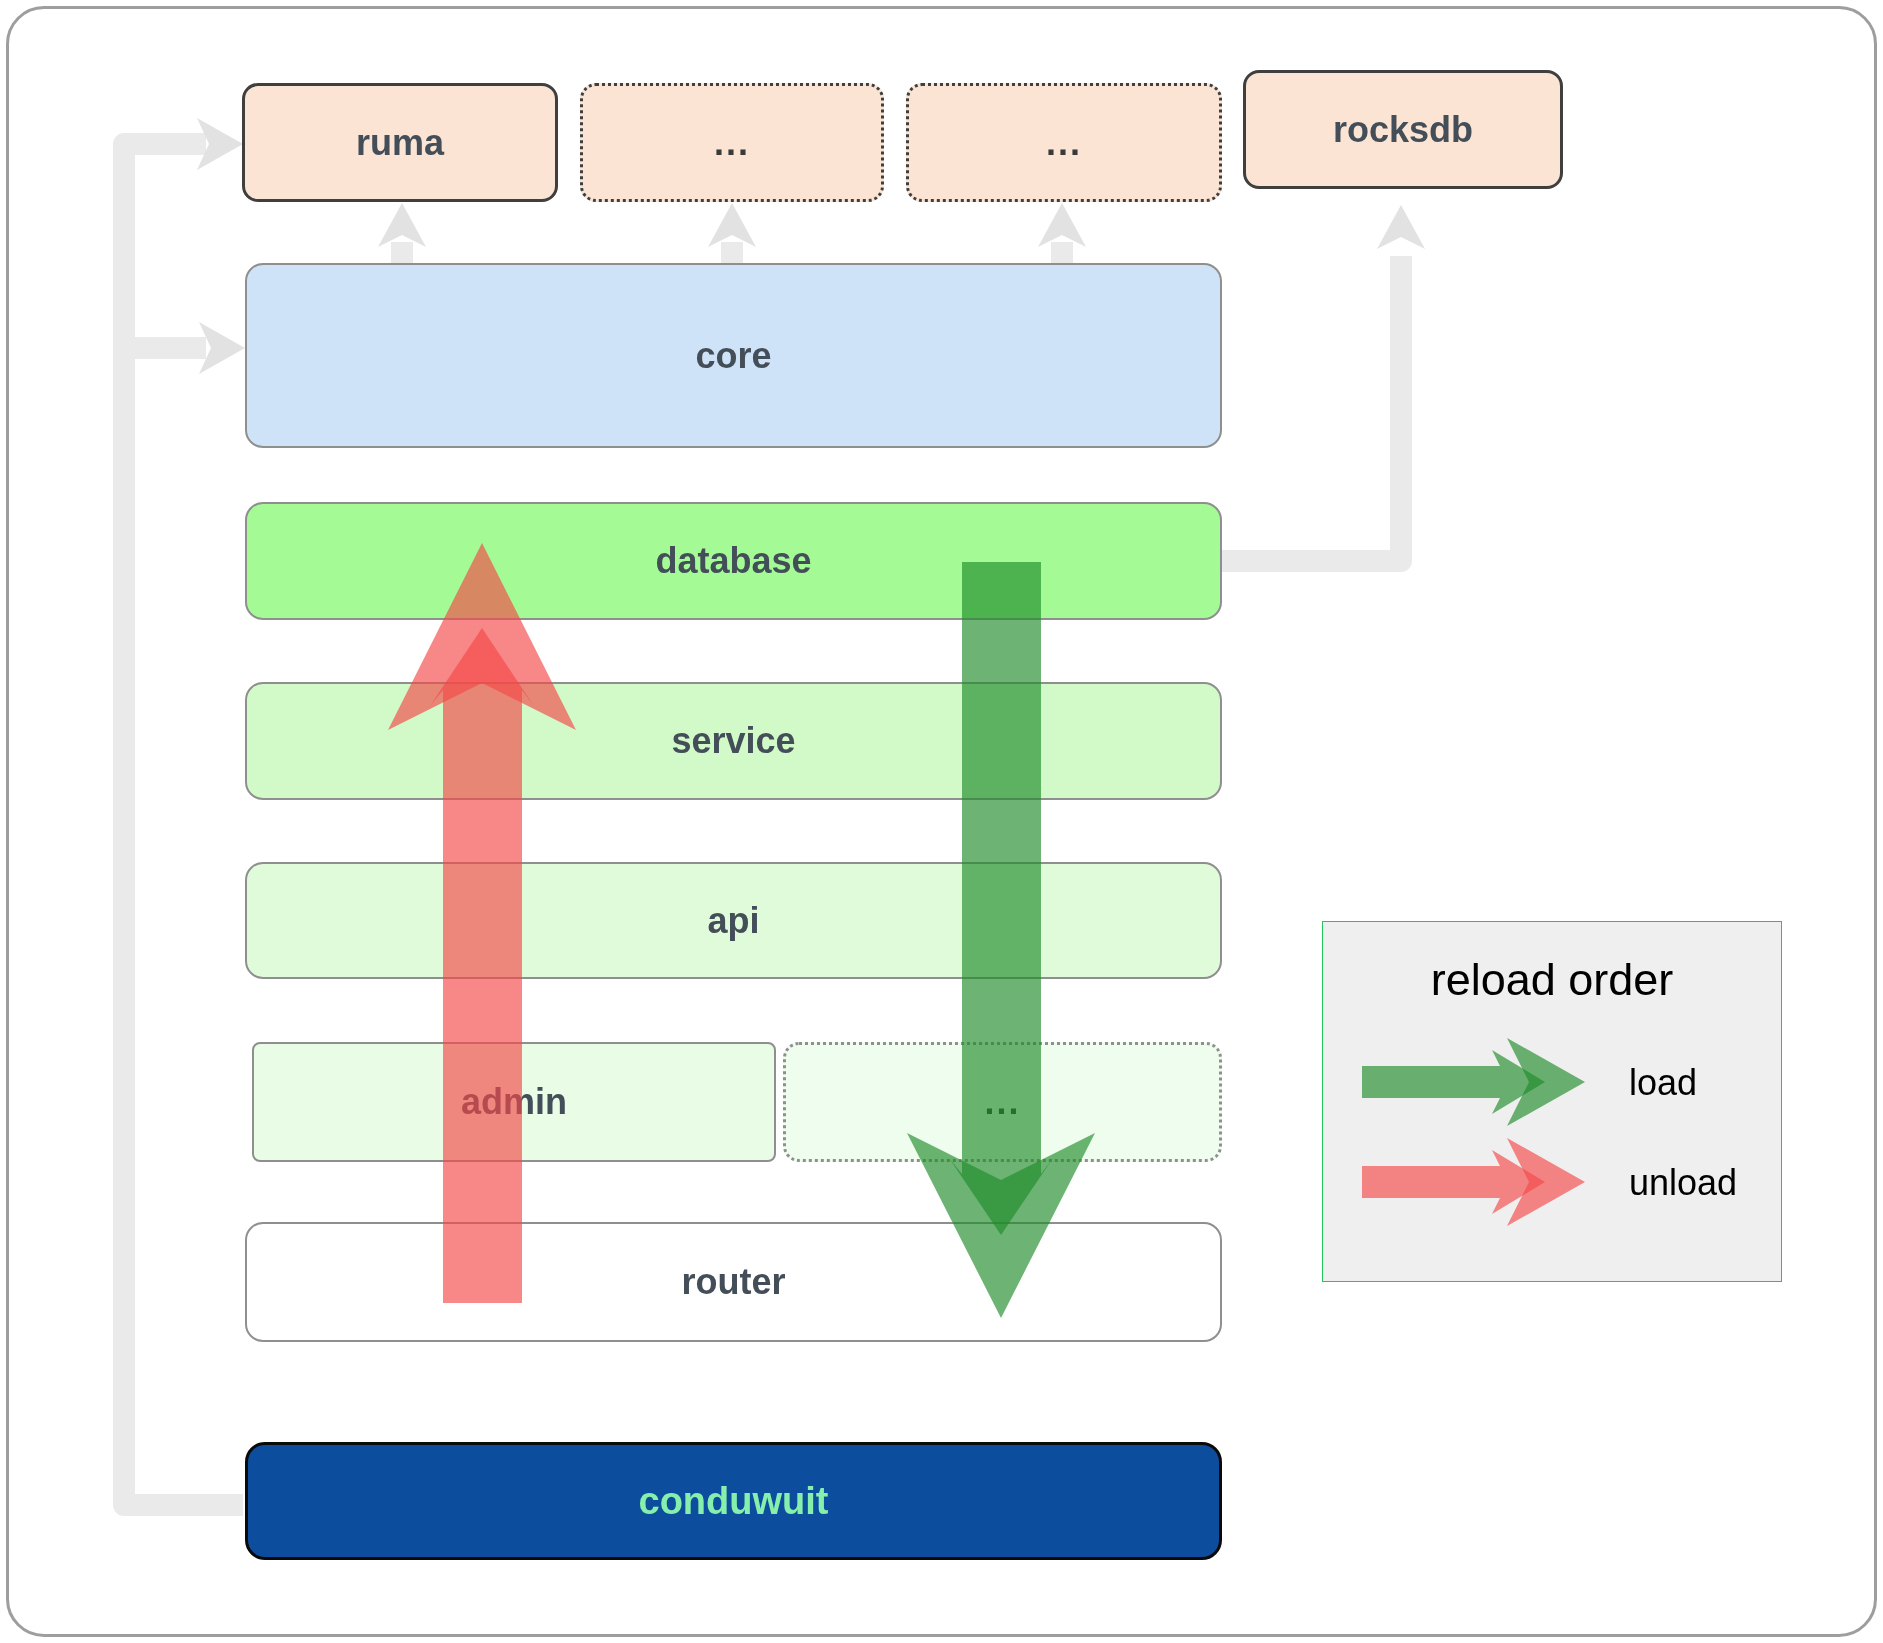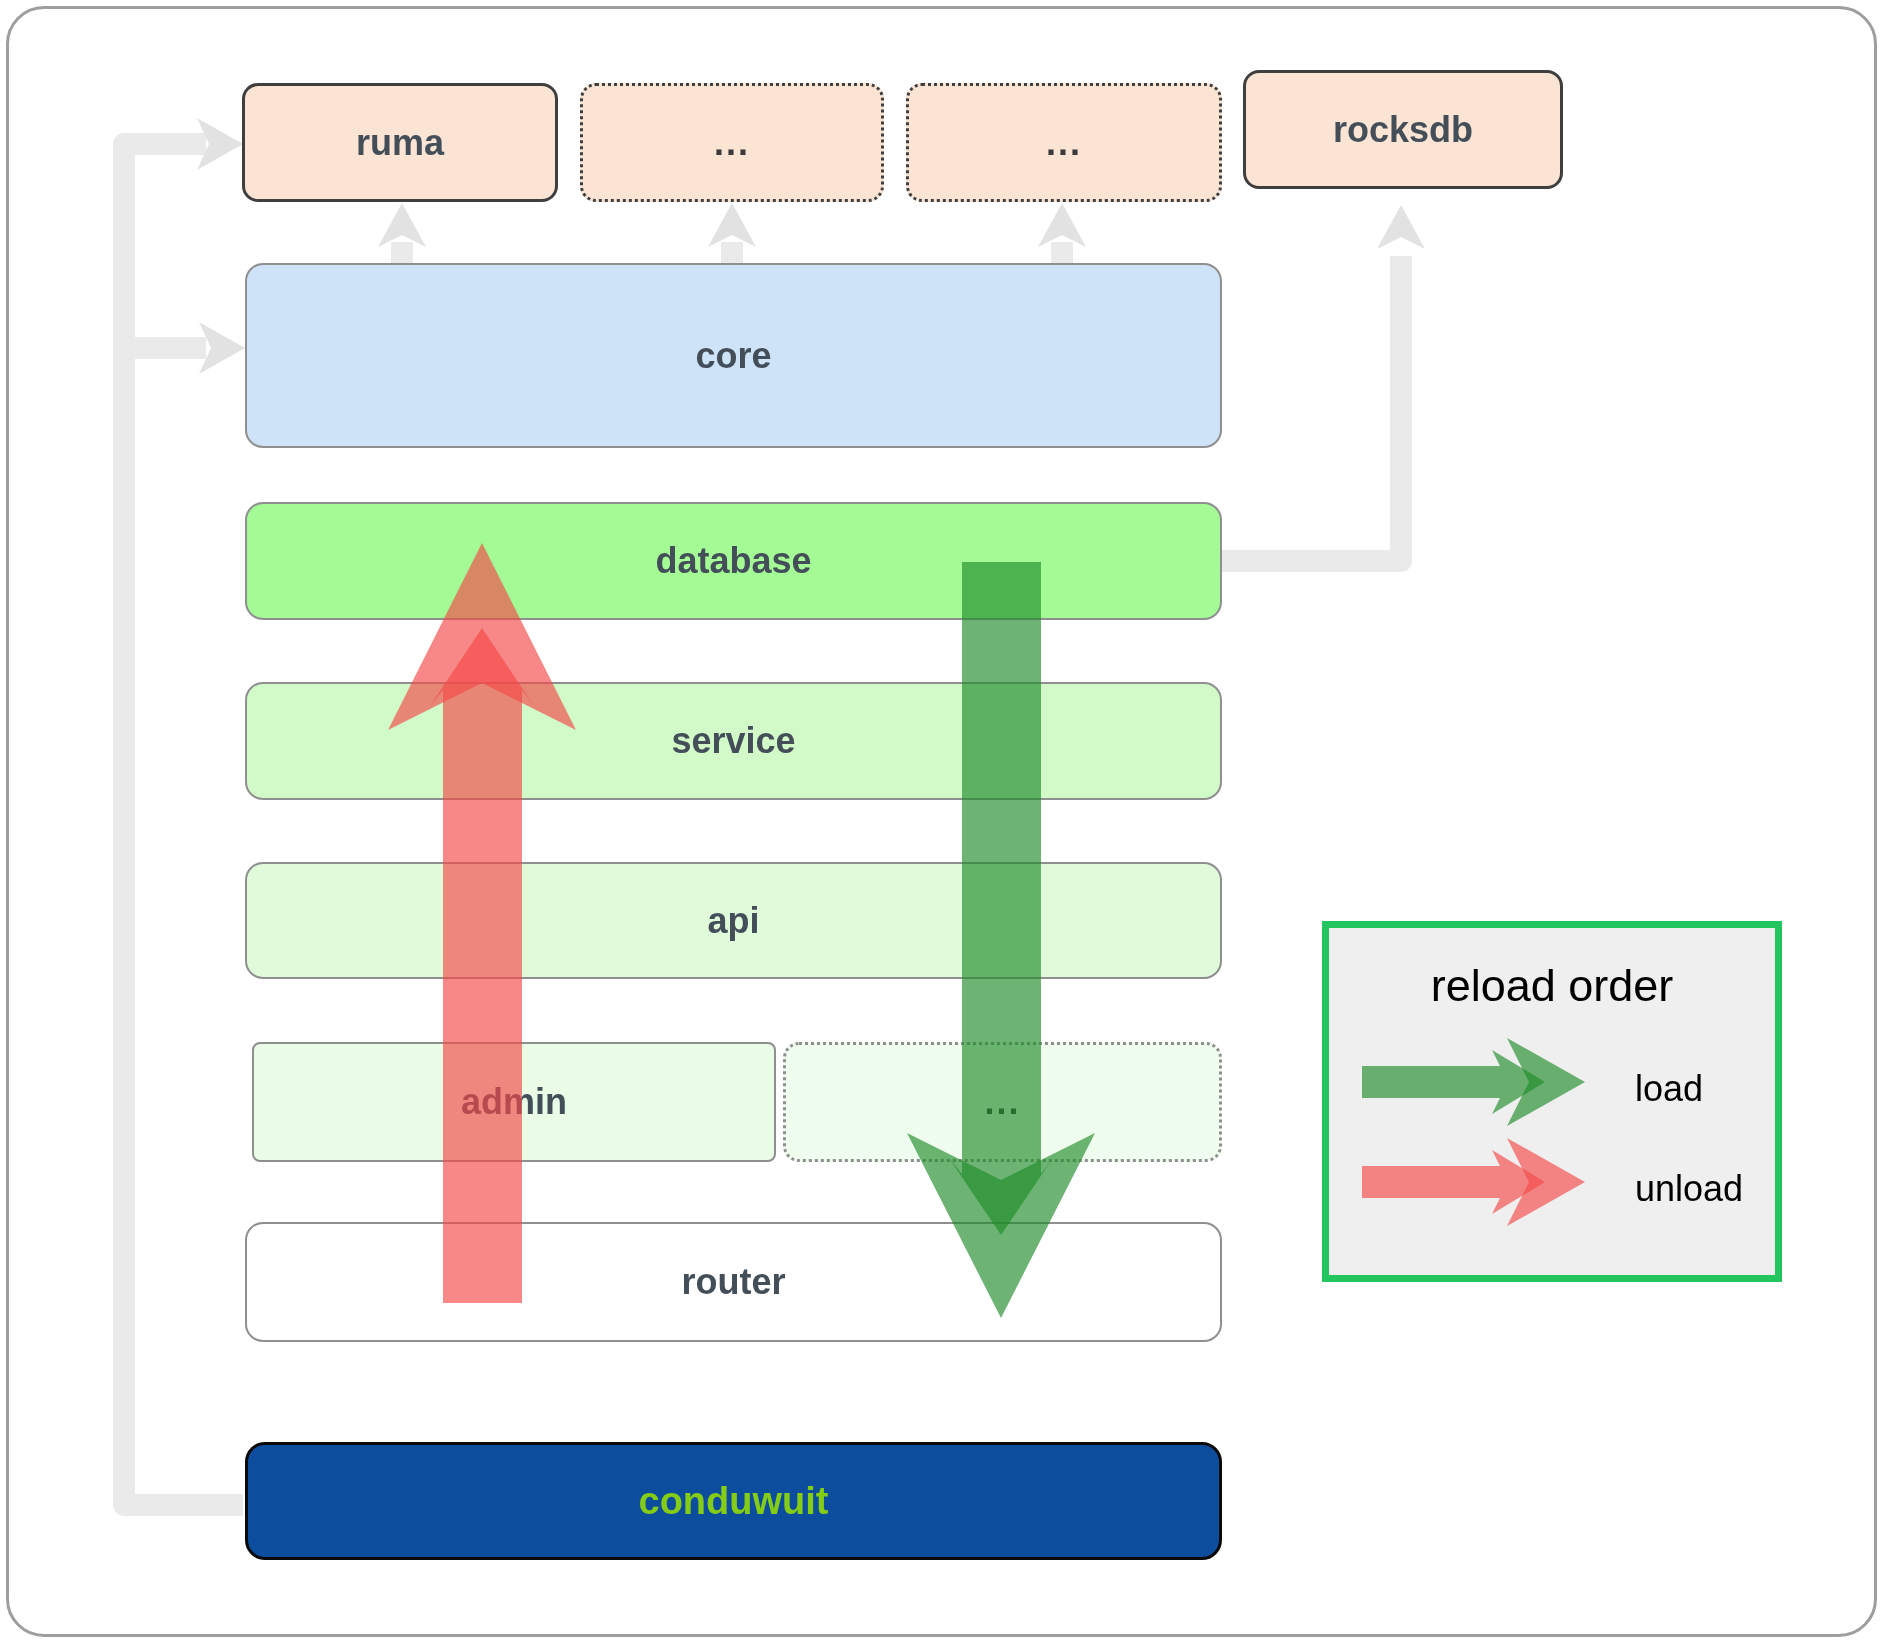--- a/index.html
+++ b/index.html
@@ -27,24 +27,24 @@
   .b-ruma,.b-rocksdb{background:var(--peach);border:3px solid #3f3f3f;border-radius:16px;}
   .b-dotted-top{background:var(--peach);border:3px dotted #3f3f3f;border-radius:16px;font-weight:700;color:#3a3a3a;letter-spacing:2px;}
   .b-core{background:var(--blue);border:2px solid #8f8f8f;border-radius:18px;}
   .b-database{background:var(--green-bright);border:2px solid #8f8f8f;border-radius:18px;}
   .b-service{background:var(--green-light);border:2px solid #8f8f8f;border-radius:18px;}
   .b-api{background:var(--green-lighter);border:2px solid #8f8f8f;border-radius:18px;}
   .b-admin{background:var(--green-faint);border:2px solid #8f8f8f;border-radius:16px;}
   .b-dotted-bottom{background:var(--green-faintest);border:3px dotted #8f8f8f;border-radius:16px;font-weight:700;color:#3a3a3a;letter-spacing:2px;}
   .b-router{background:#ffffff;border:2px solid #8f8f8f;border-radius:18px;}
   .b-conduwuit{background:var(--navy);border:3px solid #0a0a0a;border-radius:20px;
-    color:#84cc16;font-weight:700;font-size:38px;}
+    color:#86efac;font-weight:700;font-size:38px;}
   .legend{
     position:absolute;z-index:2;left:1322px;top:921px;width:460px;height:361px;
-    background:var(--legend-bg);border:7px solid #22c55e;box-sizing:border-box;
+    background:var(--legend-bg);border:1px solid #22c55e;box-sizing:border-box;
   }
   .legend-title{
     position:absolute;left:0;right:0;top:32px;text-align:center;
     font-size:45px;font-weight:500;color:#000;
   }
   .legend-label{
     position:absolute;left:306px;height:48px;display:flex;align-items:center;
     font-size:36px;color:#000;z-index:4;
   }
   .legend-label.load{top:137px;}

